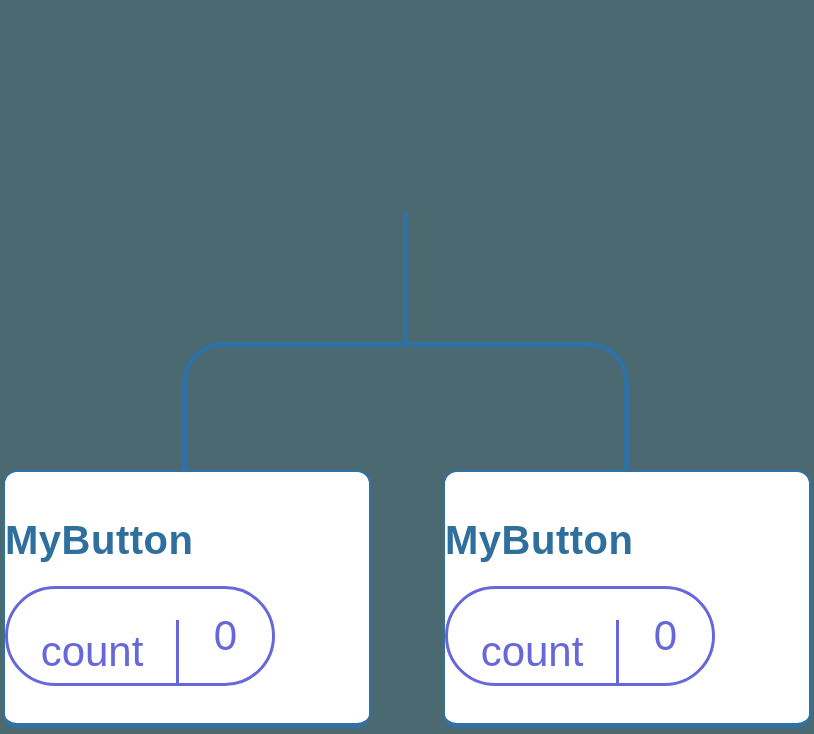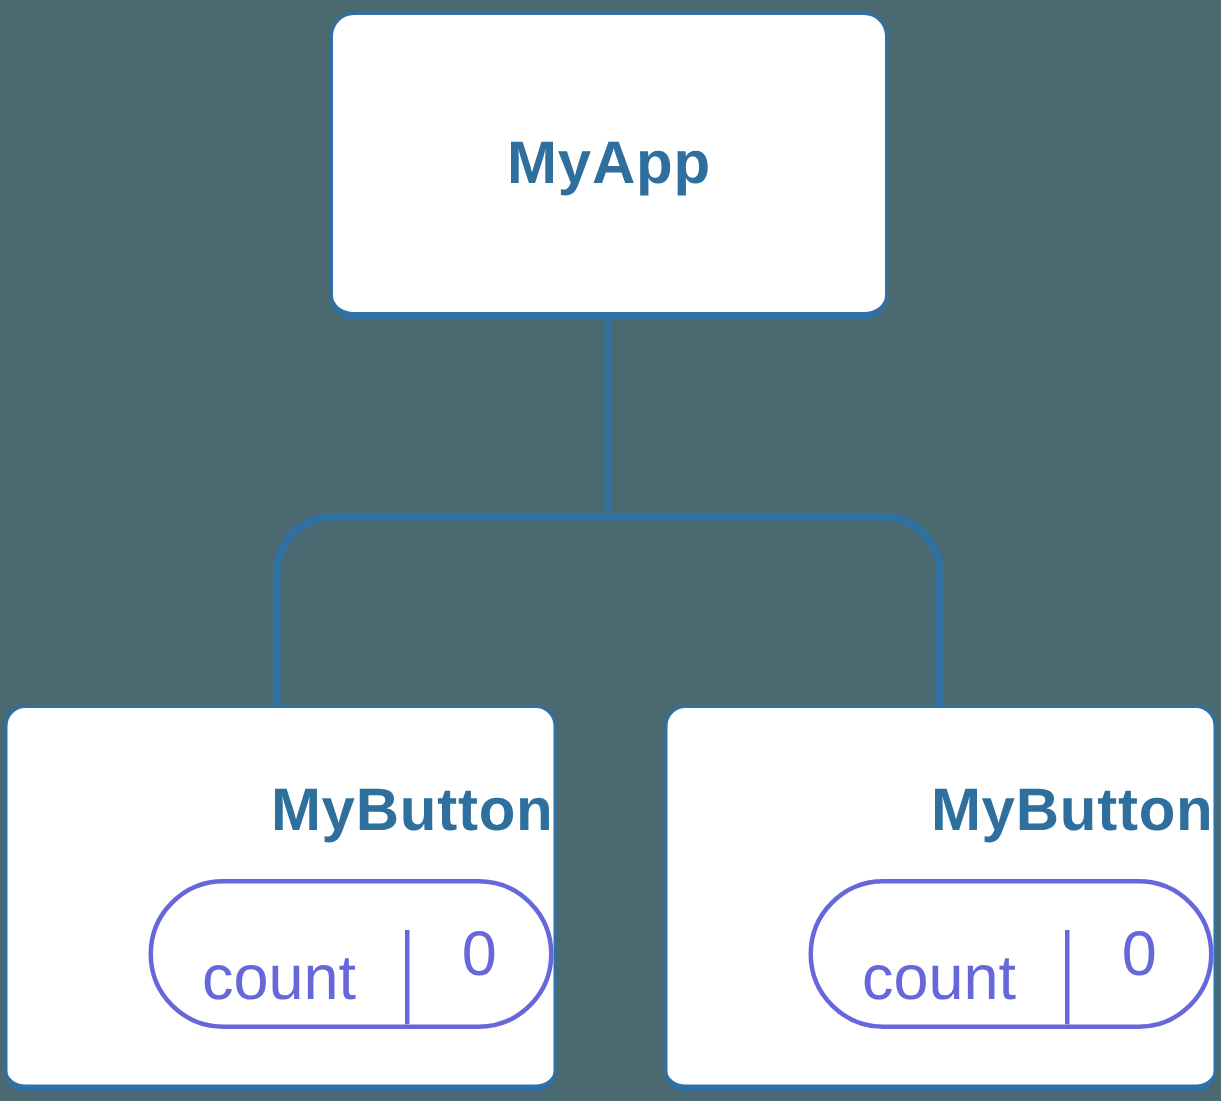--- a/index.html
+++ b/index.html
@@ -34,21 +34,21 @@
     display: flex;
     align-items: center;
     justify-content: center;
   }
   .node-child {
     top: 470px;
     width: 368px; height: 258px;
     border-radius: 14px;
     display: flex;
     flex-direction: column;
-    align-items: flex-end;
+    align-items: flex-start;
   }
   .node-child-left  { left: 3px; }
   .node-child-right { left: 443px; }
 
   .node-title {
     color: var(--title);
     font-size: 40px;
     font-weight: 600;
     letter-spacing: 0.5px;
     line-height: 1;
@@ -101,23 +101,20 @@
   }
 </style>
 </head>
 <body>
 
 <div class="canvas">
 
   <div class="trunk"></div>
   <div class="branch"></div>
 
-  <div class="node node-root">
-    <div class="node-title">MyApp</div>
-  </div>
 
   <div class="node node-child node-child-left">
     <div class="node-title">MyButton</div>
     <div class="pill">
       <div class="pill-key">count</div>
       <div class="pill-value">0</div>
     </div>
   </div>
 
   <div class="node node-child node-child-right">

